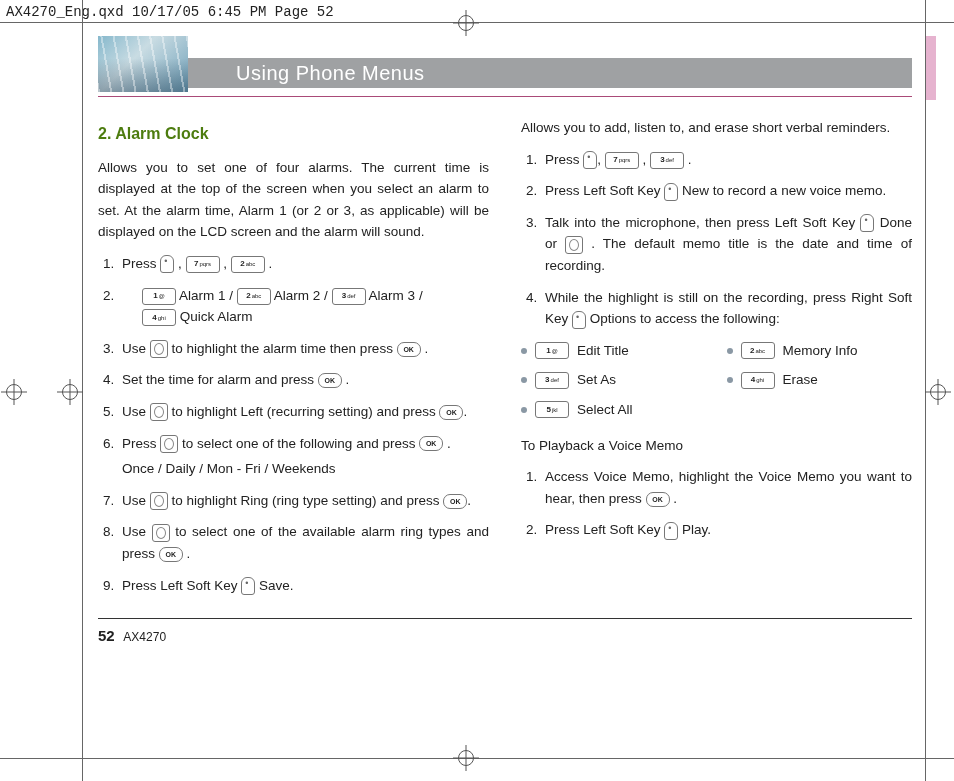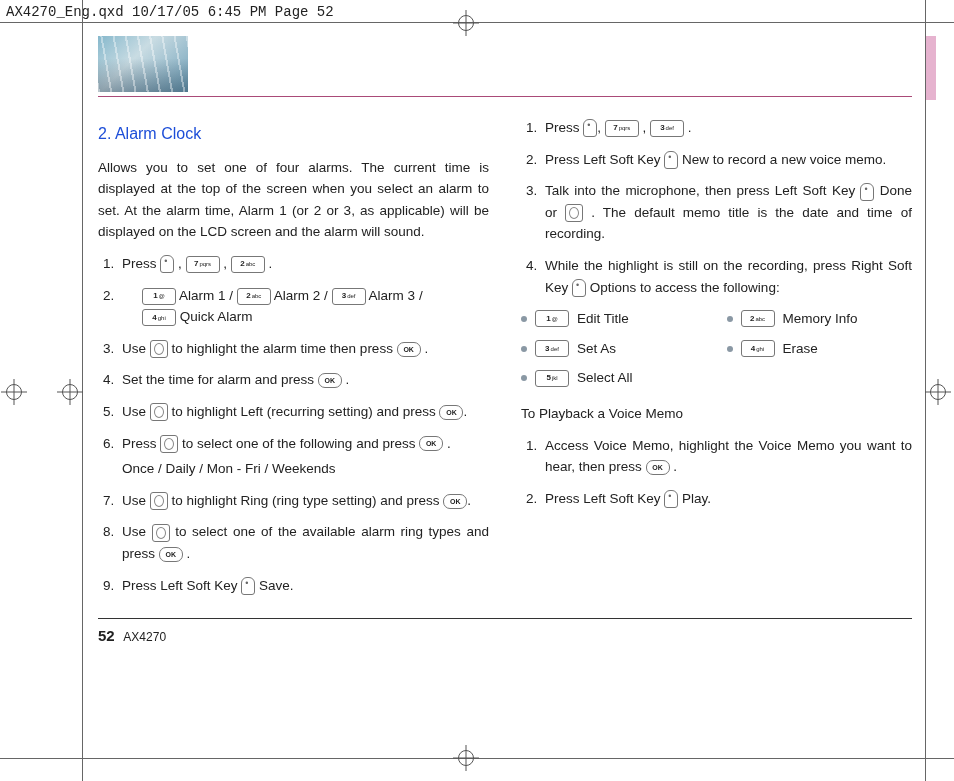--- a/index.html
+++ b/index.html
@@ -17,21 +17,21 @@
   .header-bar{height:56px;display:flex;align-items:center;position:relative}
   .thumb{width:90px;height:56px;background:linear-gradient(135deg,#86b8cc 0%,#c9dce3 40%,#6fa0b8 100%);position:relative;overflow:hidden}
   .thumb::before{content:"";position:absolute;inset:0;background:
      repeating-linear-gradient(80deg,rgba(255,255,255,0.4) 0 2px,transparent 2px 12px),
      linear-gradient(0deg,rgba(20,40,60,0.35),transparent 60%)}
   .banner{flex:1;height:30px;background:#9fa1a3;margin-left:0;margin-top:18px;display:flex;align-items:center;padding-left:48px;color:#fff;font-size:20px;letter-spacing:0.5px;font-weight:500}
   .rule-thin{height:1px;background:#aa4a78;margin-top:4px}
   .side-tab{position:absolute;top:36px;right:18px;width:10px;height:64px;background:#e6b3cf}
   .cols{display:flex;gap:32px;margin-top:20px}
   .col{flex:1;line-height:1.6;text-align:justify}
-  .h2{color:#1d4ed8;font-weight:normal;font-size:16px;margin:4px 0 10px}
+  .h2{color:#4d7c0f;font-weight:bold;font-size:16px;margin:4px 0 10px}
   .p{margin:0 0 10px}
   ol.steps{padding-left:20px;margin:0}
   ol.steps>li{margin-bottom:10px;padding-left:4px}
   .b{font-weight:normal}
   .key{display:inline-flex;align-items:center;justify-content:center;min-width:26px;height:15px;border:1px solid #777;border-radius:3px;font-size:8px;font-weight:bold;padding:0 3px;vertical-align:middle;line-height:1;background:#fff}
   .key sup{font-size:6px;margin-left:1px;font-weight:normal}
   .navkey{display:inline-block;width:16px;height:16px;border:1px solid #777;border-radius:3px;vertical-align:middle;position:relative;background:#fff}
   .navkey::before{content:"";position:absolute;left:3px;right:3px;top:2px;bottom:2px;border:1px solid #888;border-radius:50%}
   .softkey{display:inline-block;width:12px;height:16px;border:1px solid #777;border-radius:6px 6px 3px 3px;vertical-align:middle;position:relative;background:#fff}
   .softkey::after{content:"•";position:absolute;top:-2px;left:3px;font-size:9px;color:#666}
@@ -56,20 +56,21 @@
   <span class="crop-mark" style="top:15px;left:458px"></span>
   <span class="crop-mark" style="bottom:15px;left:458px"></span>
   <span class="crop-mark" style="top:384px;left:6px"></span>
   <span class="crop-mark" style="top:384px;left:62px"></span>
   <span class="crop-mark" style="top:384px;right:8px"></span>
   <div class="side-tab"></div>
 
   <div class="content">
     <div class="header-bar">
       <div class="thumb"></div>
+      <div class="banner">Using Phone Menus</div>
     </div>
     <div class="rule-thin"></div>
 
     <div class="cols">
       <div class="col">
         <div class="h2">2. Alarm Clock</div>
         <p class="p">
           <span>Allows you to set one of four alarms. The current time is displayed at the top of the screen when you select an alarm to set. At the alarm time, </span><span class="b">Alarm 1</span><span> (or 2 or 3, as applicable) will be displayed on the LCD screen and the alarm will sound.</span>
         </p>
         <ol class="steps">
@@ -128,20 +129,21 @@
           <li>
             <span>Use </span><span class="navkey"></span><span> to select one of the available alarm ring types and press </span><span class="okkey">OK</span> .
           </li>
           <li>
             <span>Press Left Soft Key </span><span class="softkey"></span> <span class="b">Save</span>.
           </li>
         </ol>
       </div>
 
       <div class="col">
+        <p class="p">Allows you to add, listen to, and erase short verbal reminders.</p>
         <ol class="steps">
           <li>
             <span>Press </span><span class="softkey"></span>,
             <span class="key">
                 <span>7</span>
                 <sup>pqrs</sup>
               </span> ,
             <span class="key">
                 <span>3</span>
                 <sup>def</sup>

